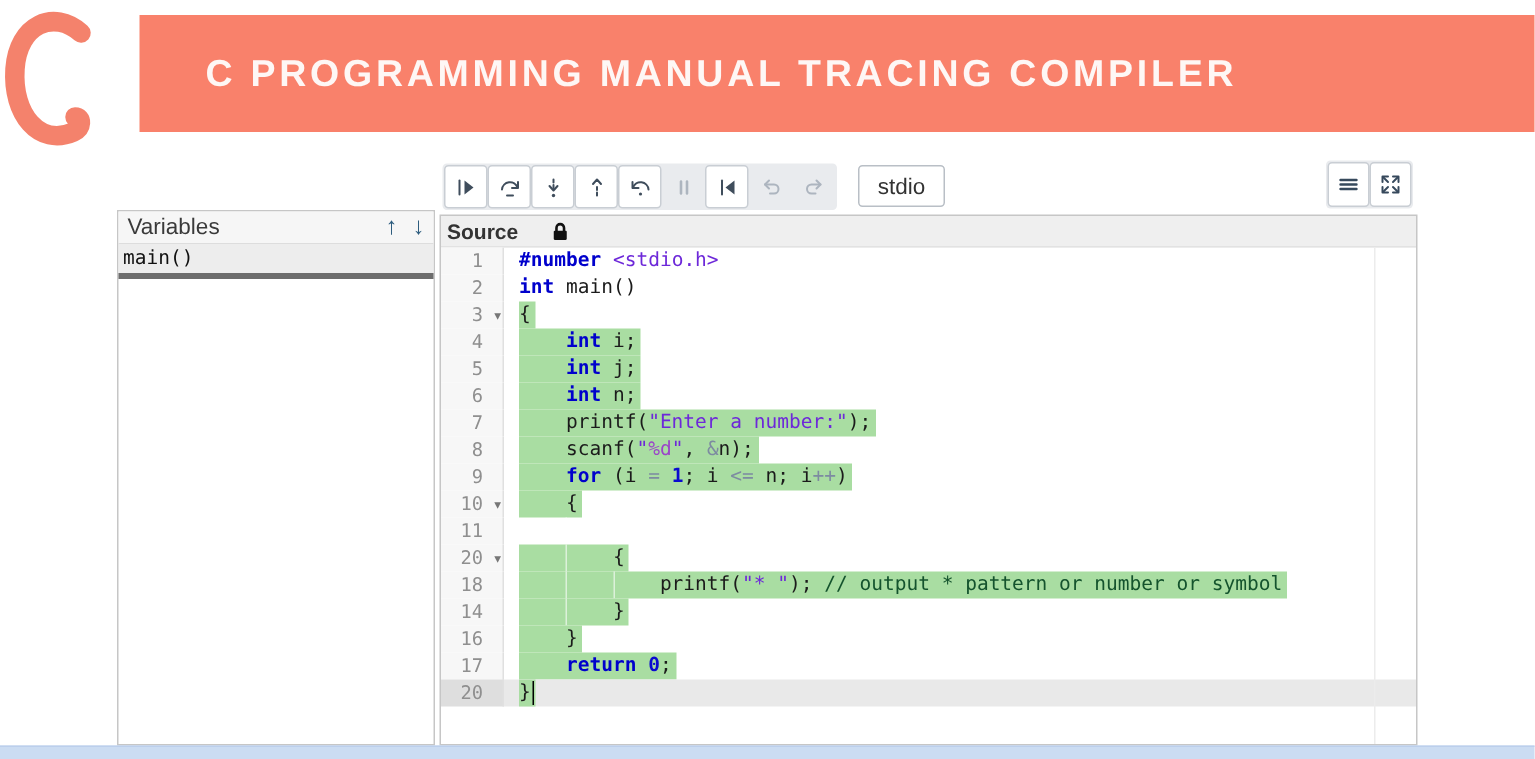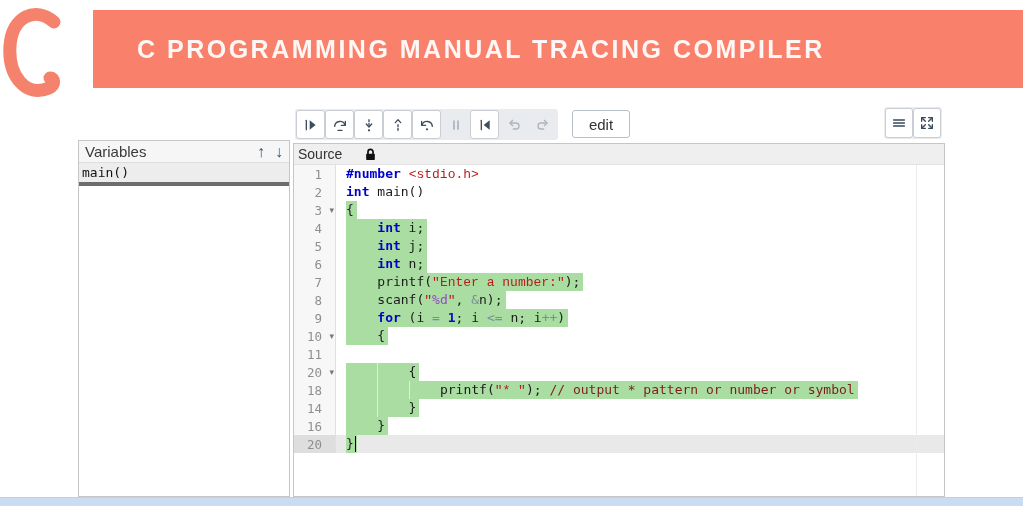--- a/index.html
+++ b/index.html
@@ -36,41 +36,41 @@
     display:flex;align-items:center;padding:0 6px;box-sizing:border-box;}
   .vars-title{font-size:15px;color:#3a3a3a;flex:1;}
   .vars-arrow{font-size:16px;font-weight:bold;color:#2d5c7e;margin-left:10px;cursor:pointer;line-height:1;}
   .vars-row{height:19px;background:#ededed;font-family:"DejaVu Sans Mono",monospace;
     font-size:13px;line-height:19px;color:#111;padding-left:3px;}
   .vars-sep{height:4px;background:#6d6d6d;}
   
   .src-panel{position:absolute;left:293px;top:143px;width:652px;height:354px;
     border:1px solid #c6c6c6;box-sizing:border-box;background:#fff;overflow:hidden;}
   .src-header{height:21px;background:#efefef;border-bottom:1px solid #e2e2e2;
-    display:flex;align-items:center;padding-left:4px;gap:22px;box-sizing:border-box;}
+    display:flex;align-items:center;padding-left:4px;gap:22px;box-sizing:border-box;font-weight:bold;}
   .src-title{font-size:14px;color:#333;}
   .editor{position:relative;}
   .v-divider{position:absolute;left:622px;top:21px;height:332px;width:1px;background:#ececec;}
   .code-row{display:flex;height:18px;line-height:18px;}
   .gutter-cell{flex:0 0 42px;width:42px;background:#f7f7f7;border-right:1px solid #e0e0e0;
     position:relative;text-align:right;box-sizing:border-box;}
   .lnum{display:inline-block;margin-right:13px;font-family:"DejaVu Sans Mono",monospace;
     font-size:12.5px;color:#8f8f8f;}
   .fold{position:absolute;right:1px;top:0;font-size:9px;color:#777;cursor:pointer;}
   .code-cell{flex:1;position:relative;padding-left:10px;font-family:"DejaVu Sans Mono",monospace;
     font-size:13px;white-space:pre;color:#1b1b1b;}
   .code-row.active .gutter-cell{background:#dedede;}
   .code-row.active .code-cell{background:#e9e9e9;}
   .hl{background:#a9dda2;display:inline-block;height:18px;padding-right:3px;}
   .kw{color:#0000cc;font-weight:bold;}
   .num{color:#0b0bd0;font-weight:bold;}
-  .str{color:#b91c1c;font-family:Liberation Mono, monospace;}
+  .str{color:#6d28d9;}
   .fmt{color:#9b45c9;}
   .esc{color:#2b89a9;}
-  .cm{color:#7f1d1d;margin-top:24px;}
+  .cm{color:#14532d;margin-top:24px;}
   .op{color:#7d8ba1;}
   .guide{position:absolute;top:0;width:1px;height:18px;background:rgba(255,255,255,0.6);}
   .cursor{position:absolute;top:1px;width:1.5px;height:16px;background:#000;}
   
   .bottom-bar{position:absolute;left:0;top:497px;width:1023px;height:9px;
     background:#cbdcf2;border-top:1px solid #bccfec;box-sizing:border-box;}
 </style>
 </head>
 <body>
 
@@ -155,21 +155,21 @@
     <div class="tb-btn disabled">
       <span style="display: flex;">
         <svg viewBox="0 0 24 24" fill="none" stroke="currentColor" stroke-width="2" stroke-linecap="round" stroke-linejoin="round">
           <path d="M18 9H9a4.5 4.5 0 0 0 0 9h4"></path>
           <path d="M14 5l4 4-4 4"></path>
         </svg>
       </span>
     </div>
   </div>
 
-<button class="edit-btn">edit</button>
+<button class="edit-btn">stdio</button>
 
 <div class="right-group">
     <div class="tb-btn framed">
       <span style="display: flex;">
         <svg viewBox="0 0 24 24" fill="none" stroke="currentColor" stroke-width="2" stroke-linecap="round" stroke-linejoin="round">
           <path d="M4 7.5h16M4 12h16M4 16.5h16" stroke-width="2.4"></path>
         </svg>
       </span>
     </div>
     <div class="tb-btn framed">
@@ -264,20 +264,24 @@
         <div class="code-cell"><span class="hl"><span>            printf(</span><span class="str">"* "</span><span>); </span><span class="cm">// output * pattern or number or symbol</span></span><i class="guide" style="left: 41.32px;"></i><i class="guide" style="left: 72.64px;"></i></div>
       </div>
       <div class="code-row">
         <div class="gutter-cell"><span class="lnum">14</span></div>
         <div class="code-cell"><span class="hl"><span>        }</span></span><i class="guide" style="left: 41.32px;"></i></div>
       </div>
       <div class="code-row">
         <div class="gutter-cell"><span class="lnum">16</span></div>
         <div class="code-cell"><span class="hl"><span>    }</span></span></div>
       </div>
+      <div class="code-row">
+        <div class="gutter-cell"><span class="lnum">17</span></div>
+        <div class="code-cell"><span class="hl"><span>    </span><span class="kw">return</span><span> </span><span class="num">0</span><span>;</span></span></div>
+      </div>
       <div class="code-row active">
         <div class="gutter-cell"><span class="lnum">20</span></div>
         <div class="code-cell"><span class="hl"><span>}</span></span><i class="cursor" style="left: 18.83px;"></i></div>
       </div>
     </div>
   <div class="v-divider"></div>
 </div>
 
 <div class="bottom-bar"></div>
 

